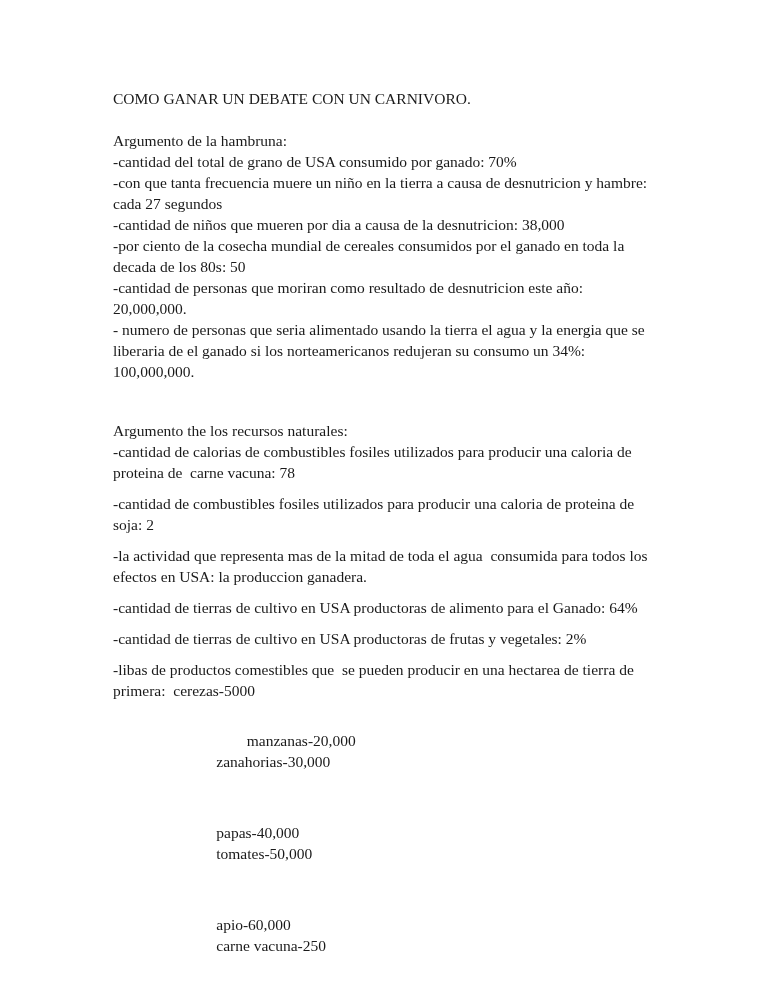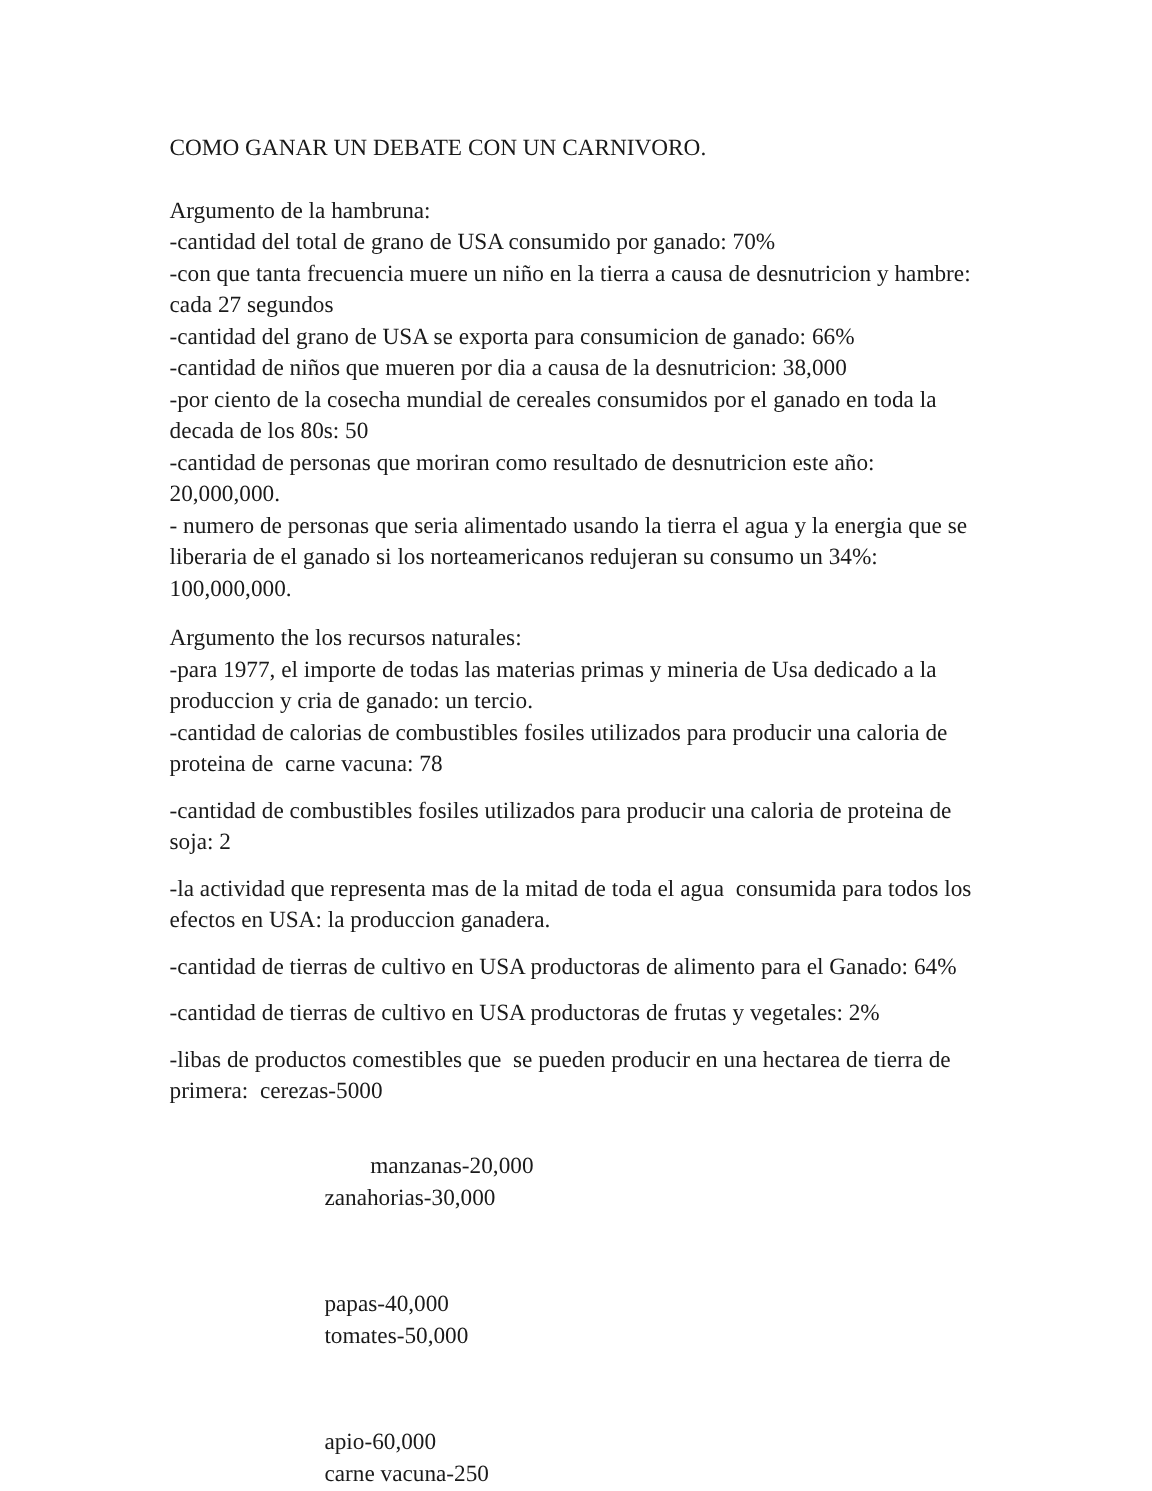--- a/index.html
+++ b/index.html
@@ -24,21 +24,21 @@
   }
   .para {
     margin: 0;
     white-space: pre-wrap;
   }
   .doc-title {
     margin: 0 0 21px 0;
     white-space: pre-wrap;
   }
   .section {
-    margin-top: 12px;
+    margin-top: 38px;
   }
   .section-first {
     margin-top: 0;
   }
   .spaced {
     margin-top: 10px;
   }
   .produce-table {
     margin-top: 7px;
   }
@@ -60,30 +60,28 @@
 <body>
 
 <div class="page">
 
   <div class="doc-title">COMO GANAR UN DEBATE CON UN CARNIVORO.</div>
 
   <div class="section section-first">
     <div class="para heading">Argumento de la hambruna:</div>
     <div class="para">-cantidad del total de grano de USA consumido por ganado: 70%</div>
     <div class="para">-con que tanta frecuencia muere un niño en la tierra a causa de desnutricion y hambre: cada 27 segundos</div>
-    <div class="para">-cantidad del grano de USA se exporta para consumicion de ganado: 66%</div>
     <div class="para">-cantidad de niños que mueren por dia a causa de la desnutricion: 38,000</div>
     <div class="para">-por ciento de la cosecha mundial de cereales consumidos por el ganado en toda la decada de los 80s: 50</div>
     <div class="para">-cantidad de personas que moriran como resultado de desnutricion este año: 20,000,000.</div>
     <div class="para">- numero de personas que seria alimentado usando la tierra el agua y la energia que se liberaria de el ganado si los norteamericanos redujeran su consumo un 34%: 100,000,000.</div>
   </div>
 
   <div class="section">
     <div class="para heading">Argumento the los recursos naturales:</div>
-    <div class="para">-para 1977, el importe de todas las materias primas y mineria de Usa dedicado a la produccion y cria de ganado: un tercio.</div>
     <div class="para">-cantidad de calorias de combustibles fosiles utilizados para producir una caloria de proteina de  carne vacuna: 78</div>
     <div class="para spaced">-cantidad de combustibles fosiles utilizados para producir una caloria de proteina de soja: 2</div>
     <div class="para spaced">-la actividad que representa mas de la mitad de toda el agua  consumida para todos los efectos en USA: la produccion ganadera.</div>
     <div class="para spaced">-cantidad de tierras de cultivo en USA productoras de alimento para el Ganado: 64%</div>
     <div class="para spaced">-cantidad de tierras de cultivo en USA productoras de frutas y vegetales: 2%</div>
     <div class="para spaced">-libas de productos comestibles que  se pueden producir en una hectarea de tierra de primera:  cerezas-5000</div>
   </div>
 
   <div class="produce-table">
     <div class="trow r0">

